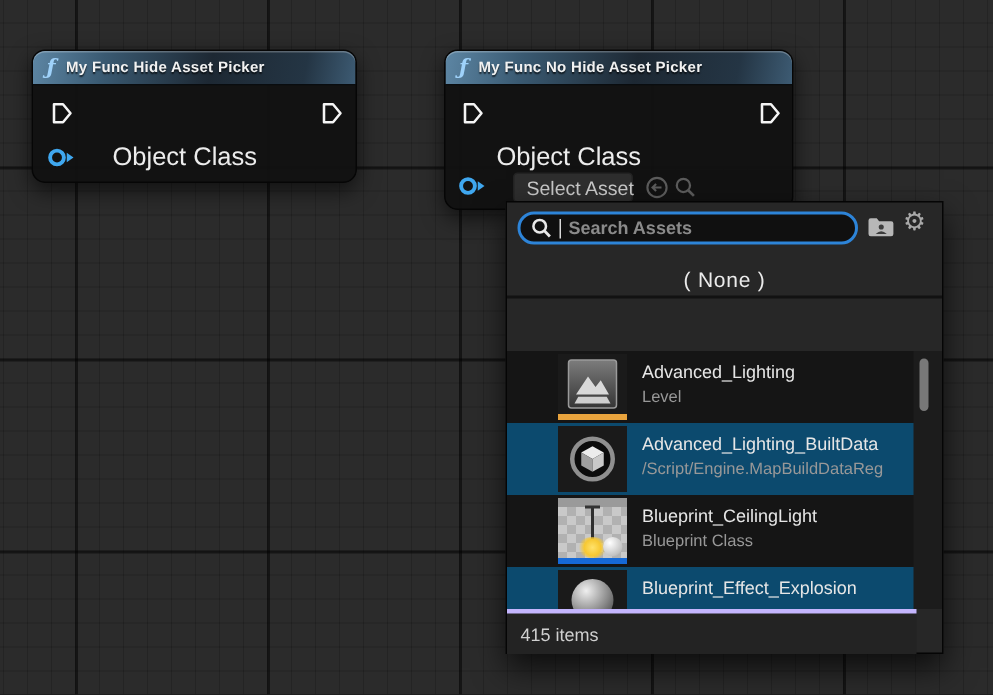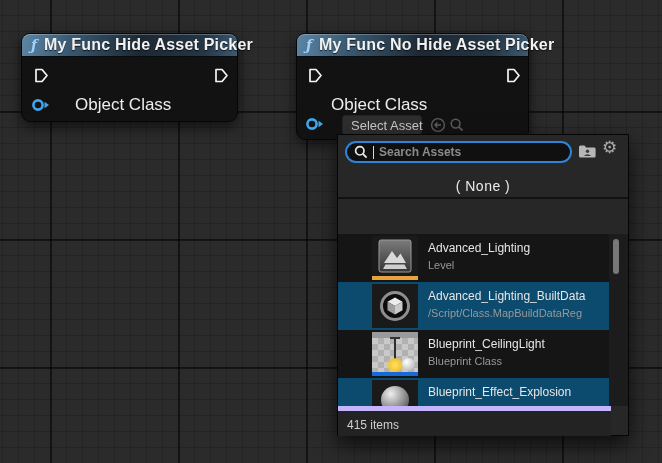--- a/index.html
+++ b/index.html
@@ -19,21 +19,21 @@
   .bp-node{position:absolute;background:rgba(17,17,17,.94);border:1px solid #060606;
     border-radius:9px;box-shadow:0 5px 14px rgba(0,0,0,.6);}
   .bp-header{height:23px;border-radius:8px 8px 0 0;display:flex;align-items:center;
     padding-left:9px;gap:7px;border-bottom:1px solid #090c0f;
     background:linear-gradient(100deg,#5d86a4 0%,#3a5a72 22%,#1d2833 55%,#27394a 88%,#3c5possible 100%);
     background:linear-gradient(100deg,#5d86a4 0%,#3a5a72 22%,#1d2833 55%,#243544 86%,#3a5possible 100%);
     background:linear-gradient(100deg,#5d86a4 0%,#3a5a72 22%,#1d2833 55%,#243544 84%,#3d5b73 100%);
     box-shadow:inset 0 1px 0 rgba(255,255,255,.25);}
   .fn-icon{font-family:"DejaVu Serif",serif;font-style:italic;font-weight:bold;
     font-size:14px;color:#9fd2fa;line-height:1;}
-  .bp-title{font-weight:bold;font-size:16px;color:#f2f2f2;letter-spacing:.2px;
+  .bp-title{font-weight:bold;font-size:10px;color:#f2f2f2;letter-spacing:.2px;
     text-shadow:0 1px 1px rgba(0,0,0,.7);white-space:nowrap;text-align:center;}
   .pin{position:absolute;}
   .pin-label{position:absolute;font-size:17px;color:#ececec;line-height:14px;white-space:nowrap;}
   .select-btn{position:absolute;width:80px;height:20px;background:#2e2e2e;border:1px solid #232323;
     border-radius:3px;display:flex;align-items:center;padding:0 6px 0 8px;gap:6px;cursor:pointer;}
   .select-btn span{font-size:13px;color:#c9c9c9;white-space:nowrap;flex:1;}
   
   .popup{position:absolute;left:337px;top:134px;width:292px;height:302px;background:#272727;
     border:1px solid #050505;box-shadow:0 9px 20px rgba(0,0,0,.7);z-index:5;}
   .search-pill{position:absolute;left:7px;top:6px;width:227px;height:22px;border-radius:12px;
@@ -58,21 +58,21 @@
   .row.odd{background:#0c4a6e;}
   .thumb{position:absolute;left:34px;top:2px;width:46px;height:44px;background:#1a1a1a;overflow:hidden;}
   .thumb .cbar{position:absolute;left:0;right:0;bottom:0;height:4px;}
   .row-title{position:absolute;left:90px;top:7px;height:15px;width:180px;font-size:12px;
     color:#e6e6e6;white-space:nowrap;overflow:hidden;}
   .row-sub{position:absolute;left:90px;top:25px;height:14px;width:180px;font-size:11px;
     color:#989898;white-space:nowrap;overflow:hidden;}
   .gutter{position:absolute;left:271px;top:0;width:21px;height:172px;background:#1c1c1c;}
   .scroll-thumb{position:absolute;left:4px;top:5px;width:6px;height:35px;border-radius:3px;background:#787878;}
   .popup-footer{position:absolute;left:0;right:17px;top:271px;height:30px;background:#232323;
-    border-top:5px solid #c4b5fd;}
+    border-top:3px solid #c4b5fd;}
   .footer-label{position:absolute;left:9px;top:0;line-height:29px;font-size:12px;color:#cfcfcf;}
   
   .sphere{position:absolute;left:9px;top:6px;width:28px;height:28px;border-radius:50%;
     background:radial-gradient(circle at 35% 28%,#efefef,#8a8a8a 55%,#3c3c3c 95%);}
   .photo{position:absolute;inset:0;background:repeating-conic-gradient(#c9c9c9 0% 25%,#b1b1b1 0% 50%) 0 0/12px 12px;}
   .photo .ceiling{position:absolute;left:0;right:0;top:0;height:6px;background:#9a9a9a;}
   .photo .rod{position:absolute;left:22px;top:6px;width:2px;height:24px;background:#2f2f2f;}
   .photo .cap{position:absolute;left:18px;top:5px;width:10px;height:2px;background:#333;}
   .photo .glow{position:absolute;left:13px;top:26px;width:20px;height:14px;border-radius:50%;
     background:radial-gradient(circle,#ffe26b 0%,#f7c832 45%,rgba(247,200,50,0) 75%);}
@@ -198,21 +198,21 @@
       <div class="row odd">
         <div class="thumb">
           <svg width="36" height="36" style="position:absolute;left:5px;top:4px;">
             <circle cx="18" cy="18" r="13.5" fill="#0c0c0c" stroke="#8f8f8f" stroke-width="3"></circle>
             <path d="M18 9.5 L25.5 13.7 L18 18 L10.5 13.7 Z" fill="#ececec"></path>
             <path d="M10.5 13.7 L18 18 L18 26.5 L10.5 22.3 Z" fill="#9f9f9f"></path>
             <path d="M25.5 13.7 L18 18 L18 26.5 L25.5 22.3 Z" fill="#c9c9c9"></path>
           </svg>
         </div>
         <div class="row-title">Advanced_Lighting_BuiltData</div>
-        <div class="row-sub">/Script/Class.MapBuildDataReg</div>
+        <div class="row-sub">/Script/Engine.MapBuildDataReg</div>
       </div>
 
       <div class="row even">
         <div class="thumb">
           <div class="photo">
             <div class="ceiling"></div>
             <div class="rod"></div>
             <div class="cap"></div>
             <div class="glow"></div>
             <div class="orb"></div>

